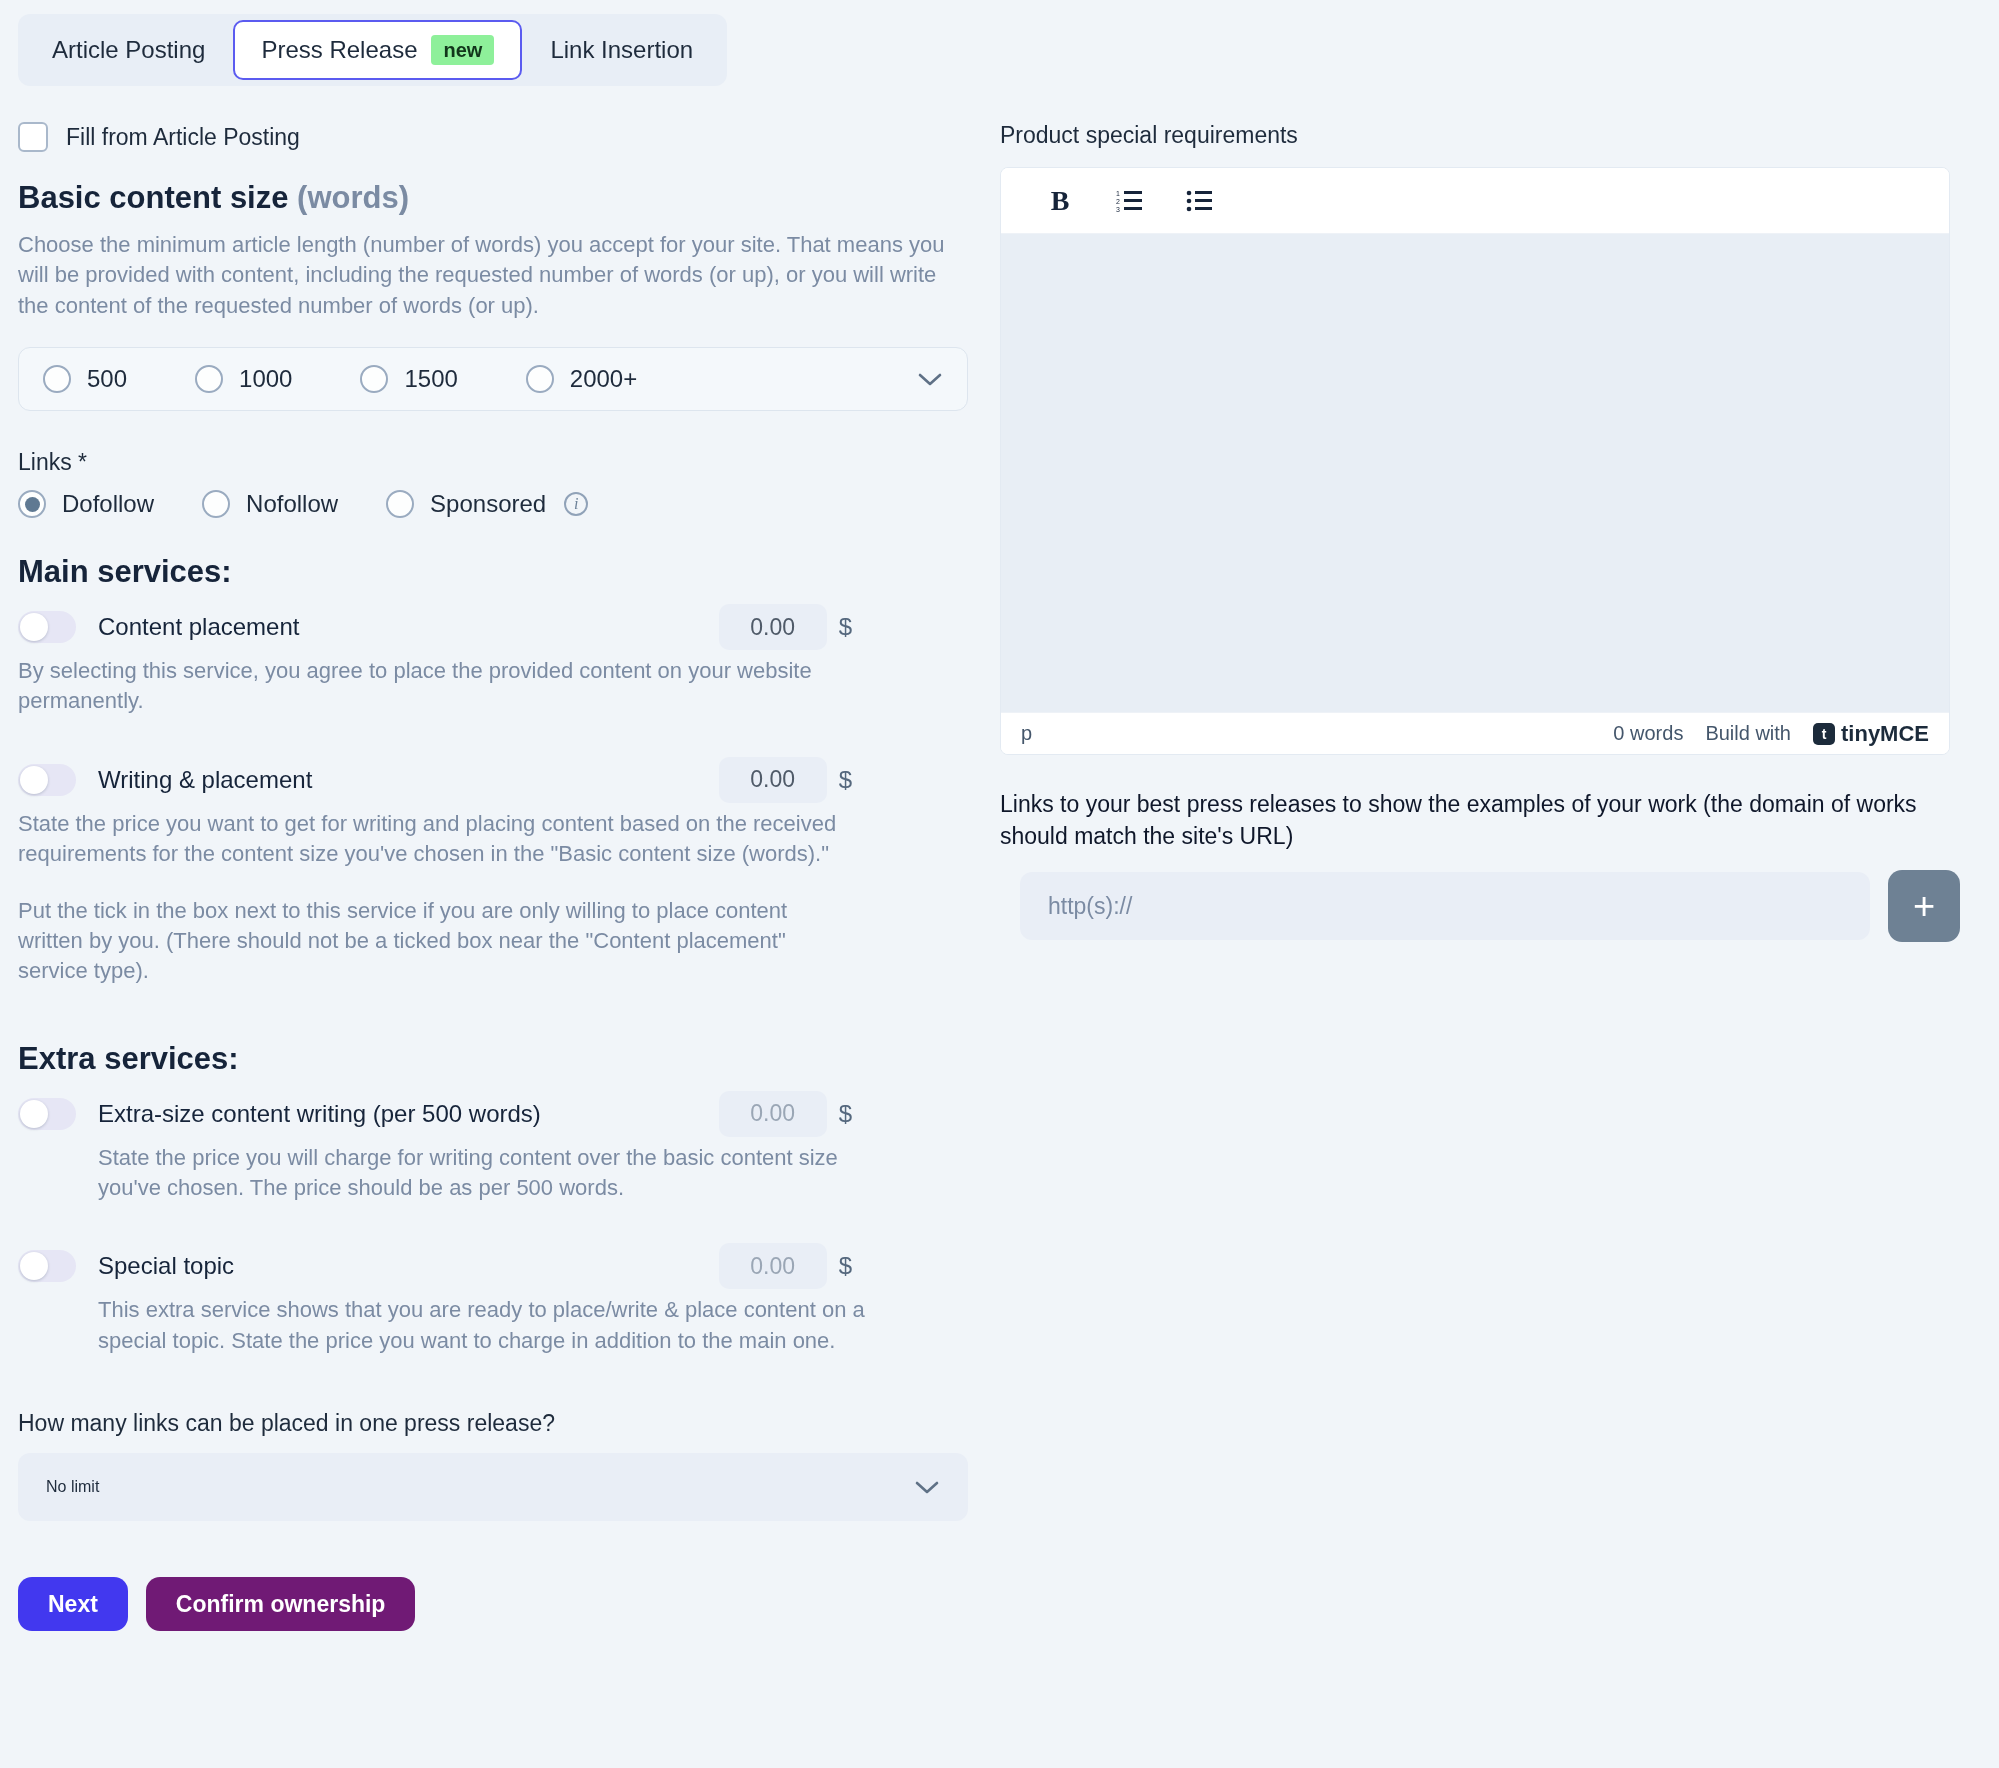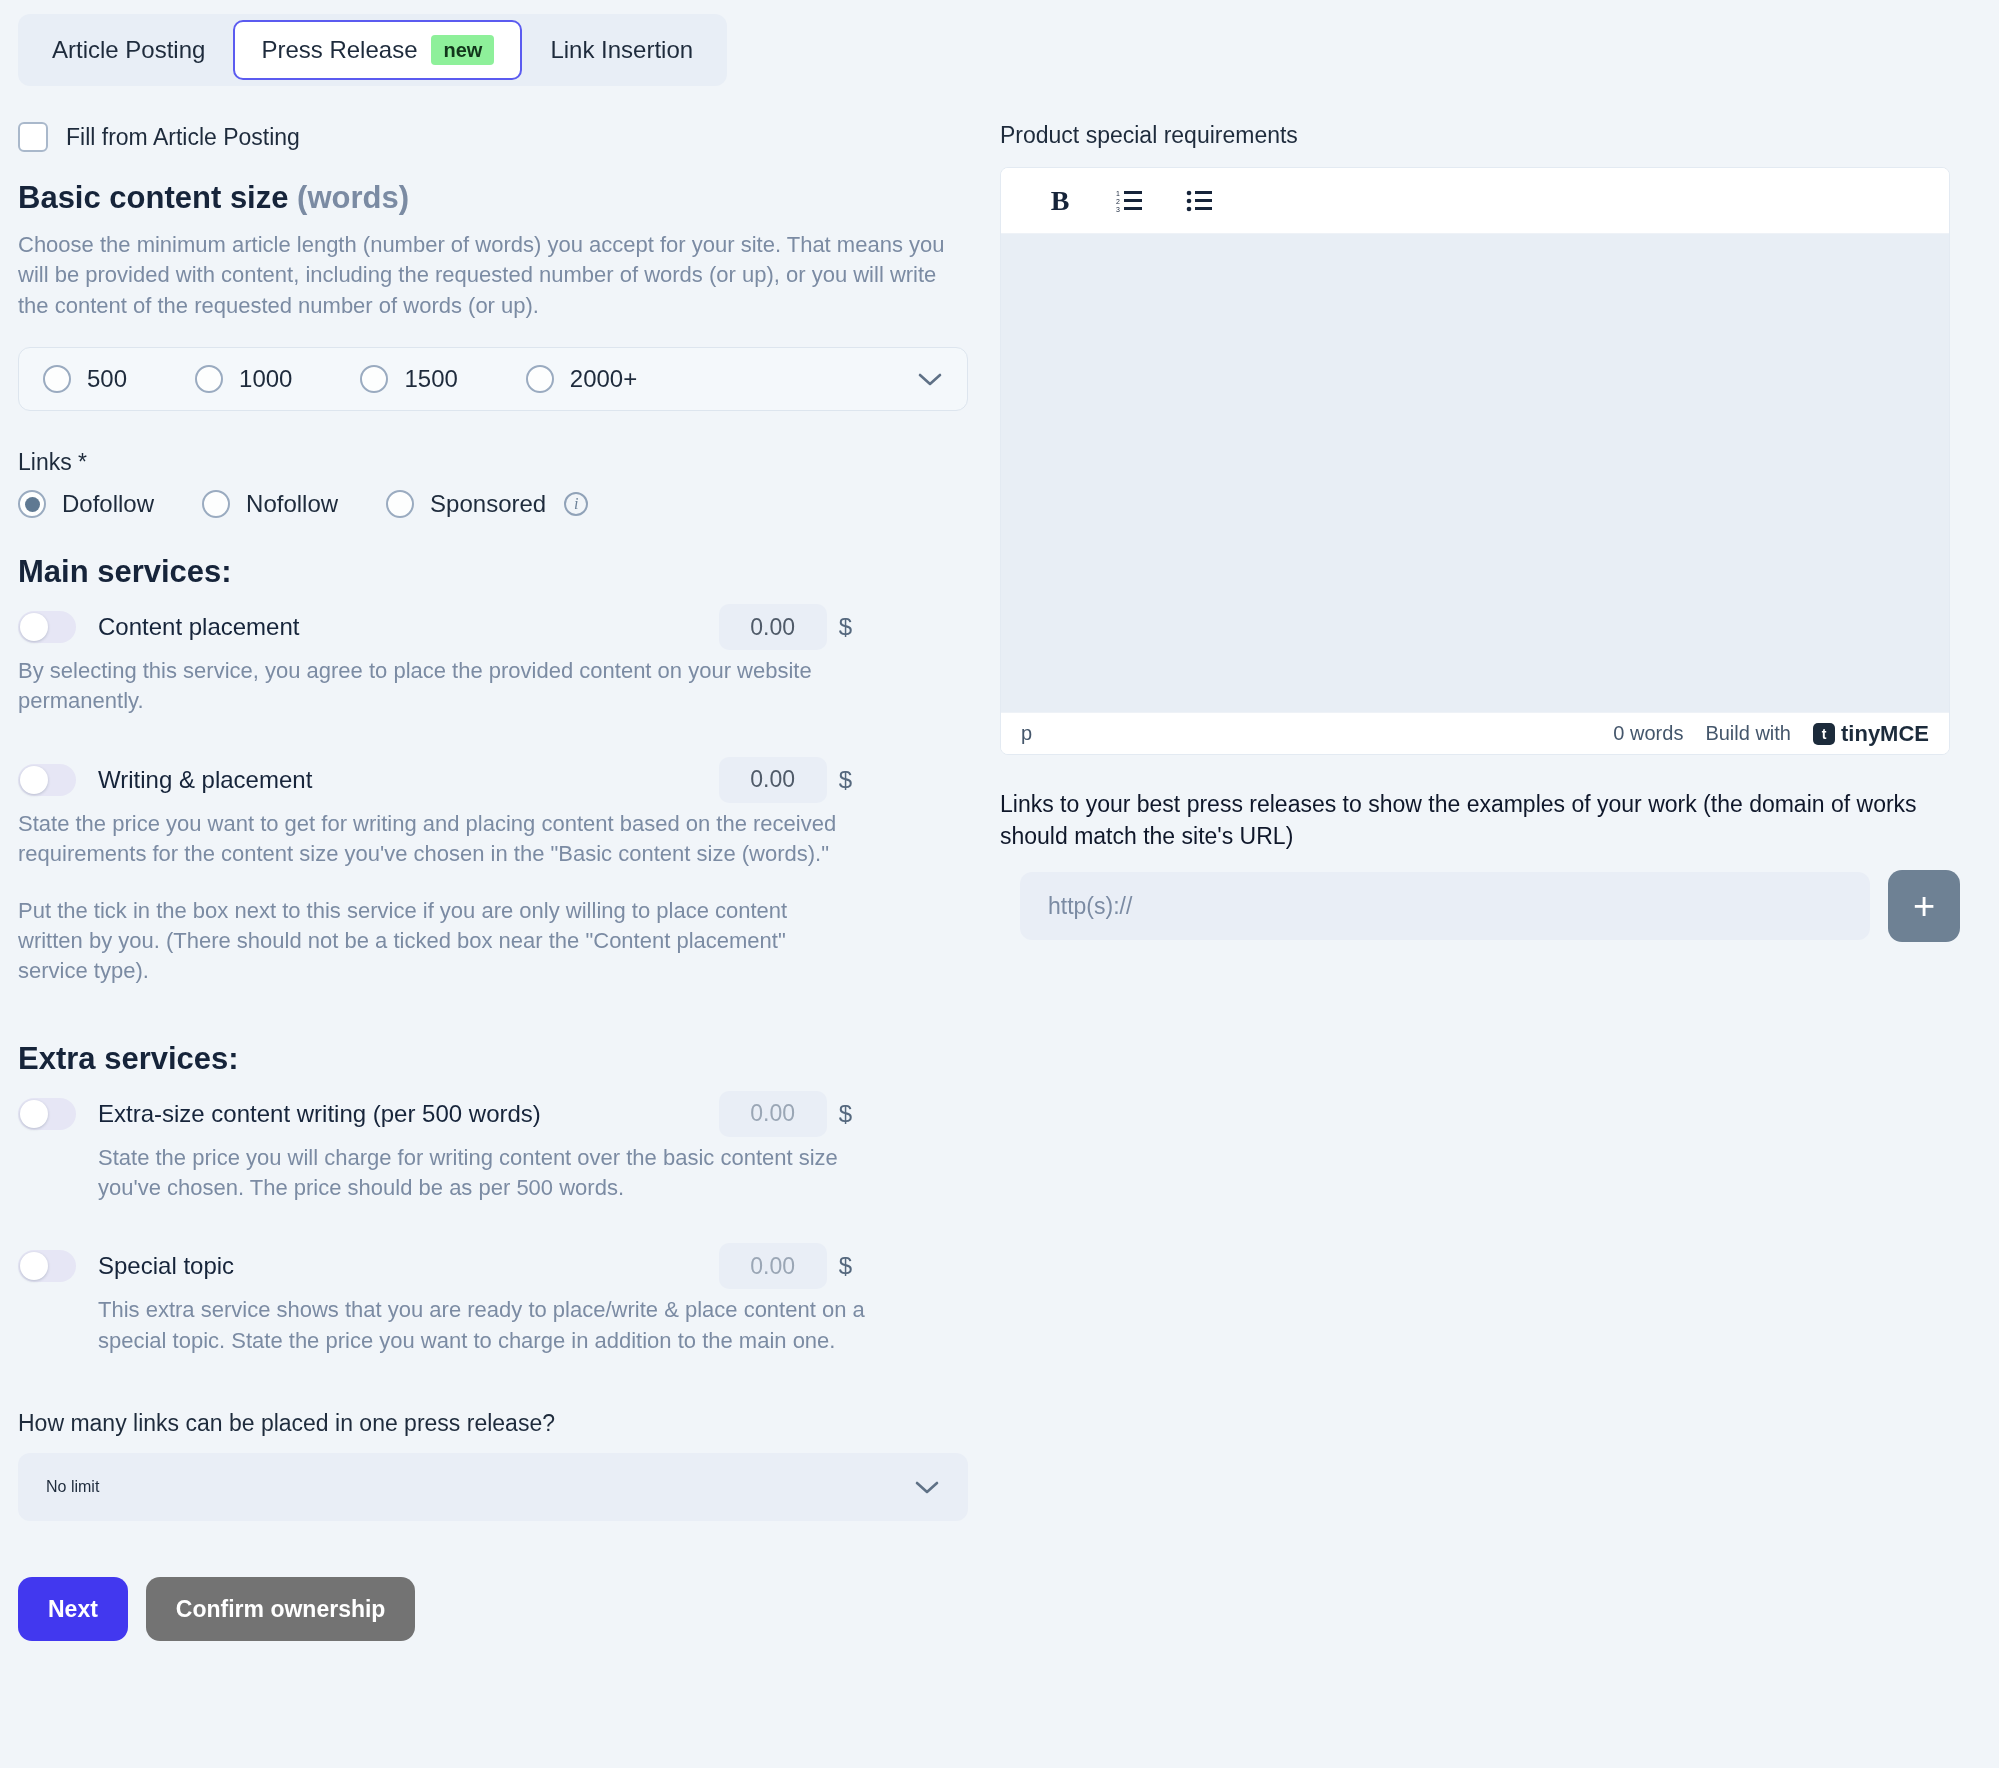--- a/index.html
+++ b/index.html
@@ -281,26 +281,26 @@
     gap: 18px;
     margin-top: 56px;
   }
   .btn {
     border: none;
     border-radius: 14px;
     color: #fff;
     font-size: 23px;
     font-weight: bold;
     padding: 0 30px;
-    height: 64px;
+    height: 54px;
     cursor: pointer;
     font-family: "Liberation Sans", sans-serif;
   }
   .btn.primary { background: #4238ef; }
-  .btn.secondary { background: #737373; }
+  .btn.secondary { background: #701a75; }
 
   
   .rlabel {
     font-size: 23px;
     color: #1e2b3c;
     margin-bottom: 18px;
   }
   .editor {
     width: 950px;
     background: #fff;

